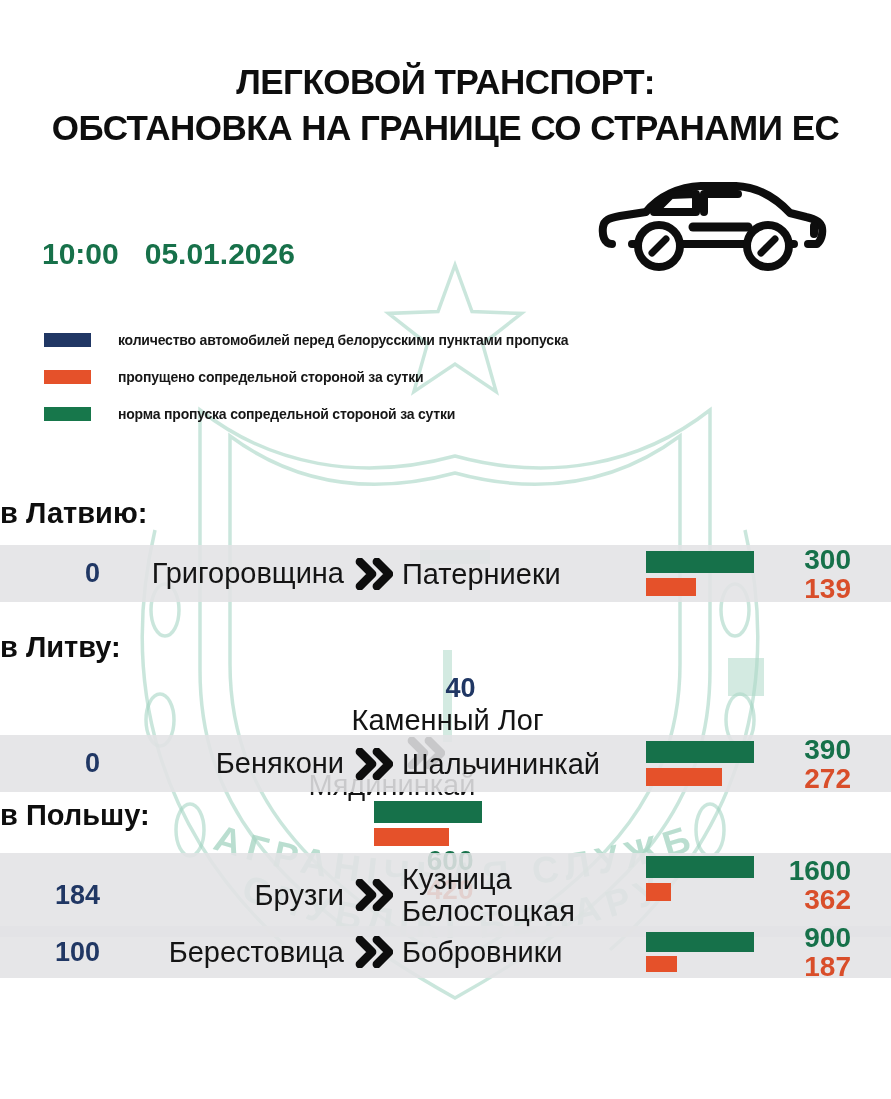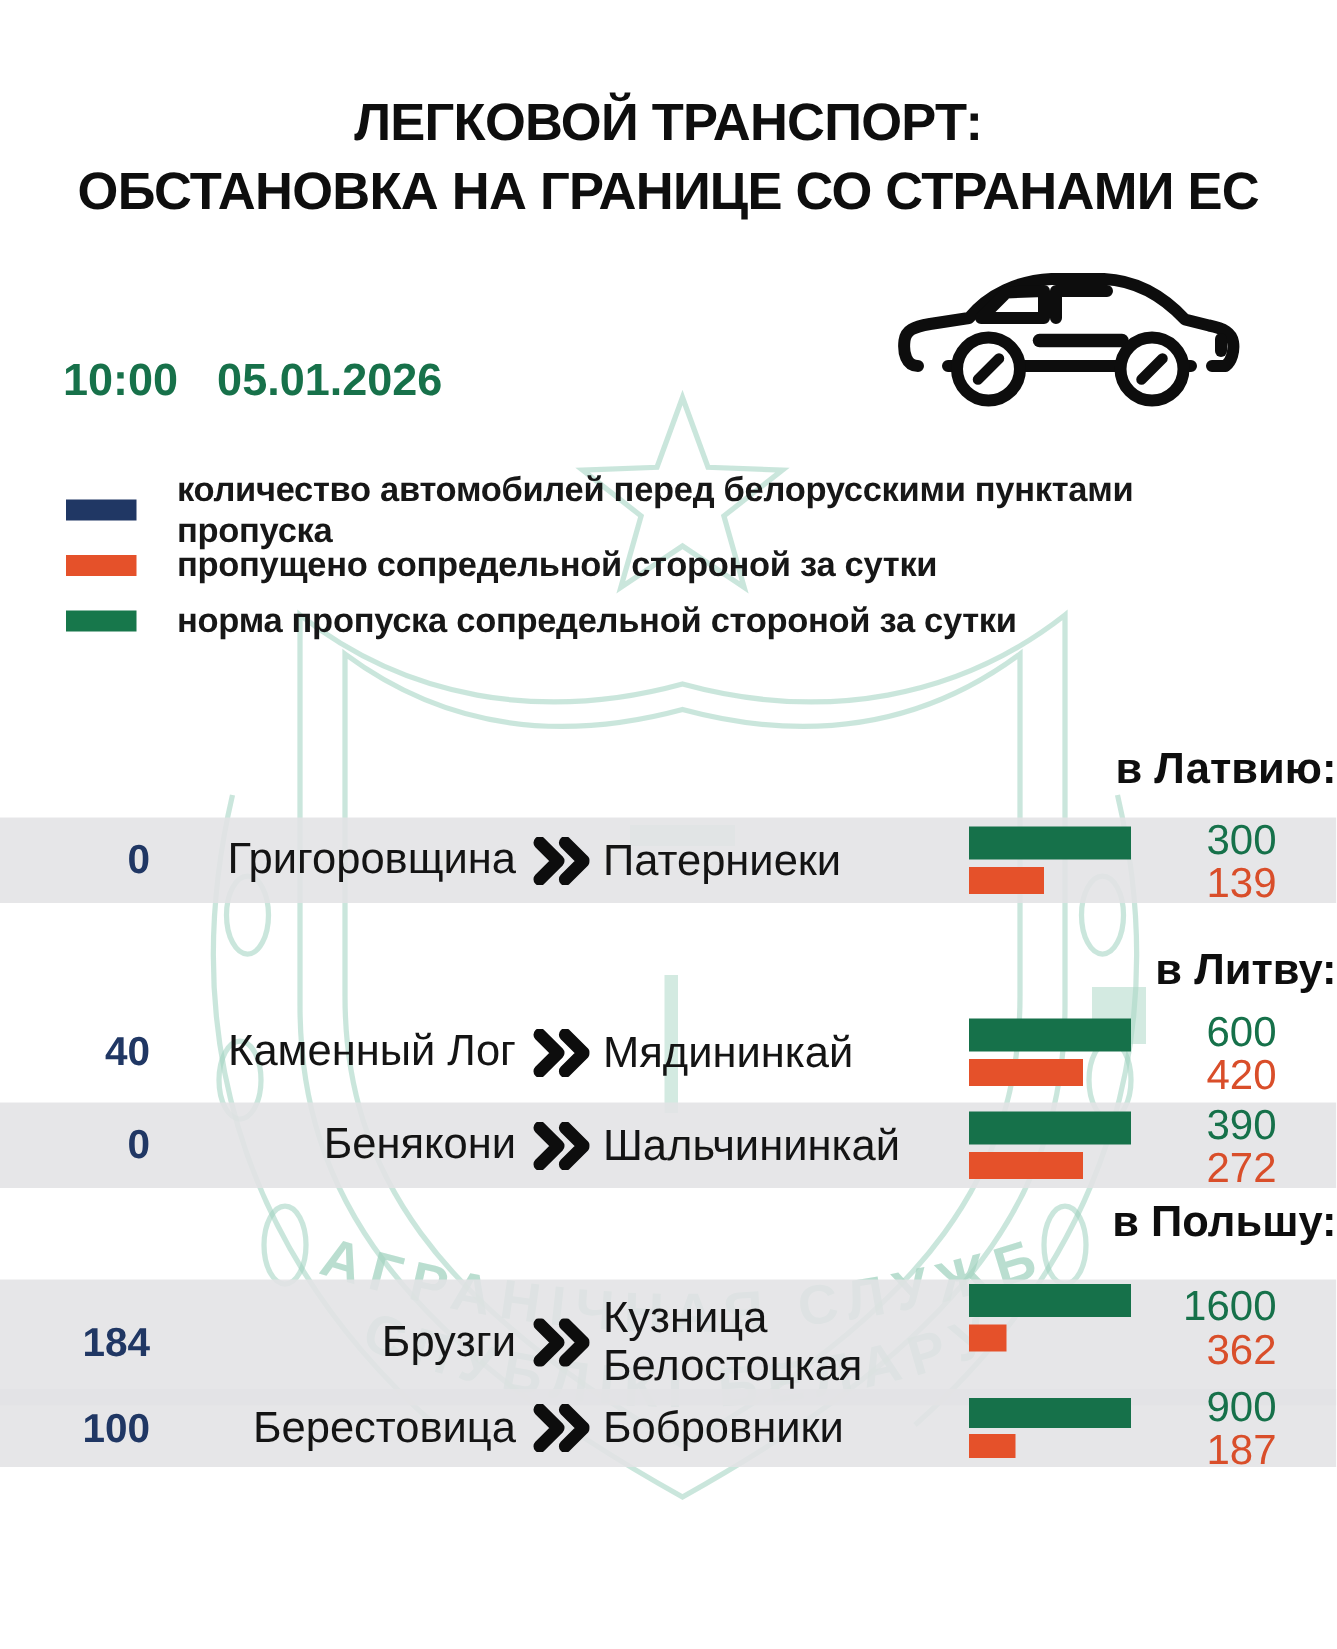--- a/index.html
+++ b/index.html
@@ -20,47 +20,47 @@
     position:absolute; top:36px; left:0; right:0; text-align:center;
     font-size:35px; line-height:46px; font-weight:700; letter-spacing:-.5px; color:#0e0e0e;
   }
   .timestamp{position:absolute; top:237px; left:42px; font-size:30px; font-weight:700; color:var(--timegreen);}
   .timestamp .date{margin-left:26px;}
   .car{position:absolute; left:596px; top:170px; width:234px; height:108px;}
   
   .legend{position:absolute; top:321px; left:44px; right:30px;}
   .legend-item{display:flex; align-items:center; height:37px;}
   .swatch{width:47px; height:14px; margin-right:27px; flex:0 0 auto;}
-  .legend-label{font-size:23px; font-weight:700; color:#171717; letter-spacing:-.2px;}
+  .legend-label{font-size:14px; font-weight:700; color:#171717; letter-spacing:-.2px;}
   
   .sec-header{
-    position:absolute; left:0; right:0; text-align:right;
+    position:absolute; left:0; right:0; text-align:left;
     font-size:29px; font-weight:700; color:#0e0e0e;
   }
   .row{
     position:absolute; left:0; right:0;
     display:flex; align-items:center; padding-right:40px; box-sizing:border-box;
   }
   .row.banded{background:var(--band);}
   .queue{width:100px; text-align:right; font-size:27px; font-weight:700; color:var(--navy); flex:0 0 auto;}
   .from{width:252px; text-align:right; font-size:29px; color:#141414; flex:0 0 auto;
         white-space:nowrap; box-sizing:border-box; padding-right:8px;}
   .chev{width:44px; flex:0 0 auto; display:flex; justify-content:center; align-items:center;}
   .to{width:246px; font-size:29px; color:#141414; flex:0 0 auto; line-height:32px; padding-left:6px; box-sizing:border-box;}
   .bars-wrap{width:112px; flex:0 0 auto; box-sizing:border-box; padding-left:4px;}
   .bar-norm{height:22px; width:100%; background:var(--green);}
   .bar-passed{height:18px; margin-top:5px; background:var(--orange); width:50%;}
   .spacer{flex:1 1 auto;}
-  .vals{width:96px; flex:0 0 auto; text-align:right; font-size:28px; font-weight:400; line-height:29px;}
+  .vals{width:96px; flex:0 0 auto; text-align:right; font-size:28px; font-weight:700; line-height:29px;}
   .v-norm{color:var(--green);}
   .v-passed{color:var(--valorange);}
   .row.tall .bars-wrap,.row.tall .vals{align-self:flex-start; margin-top:3px;}
   
   #hdr-latvia{top:497px;}   #row-1{top:545px; height:57px;}
-  #hdr-lithuania{top:631px;}#row-2{top:673px; height:57px;}
+  #hdr-lithuania{top:631px;}#row-2{top:673px; height:57px;flex-direction:column;}
   #row-3{top:735px; height:57px;}
   #hdr-poland{top:799px;}   #row-4{top:853px; height:84px;}
   #row-5{top:926px; height:52px;}
   #row-6{top:988px; height:52px;}
 </style>
 </head>
 <body>
 
 <div class="canvas">
 

